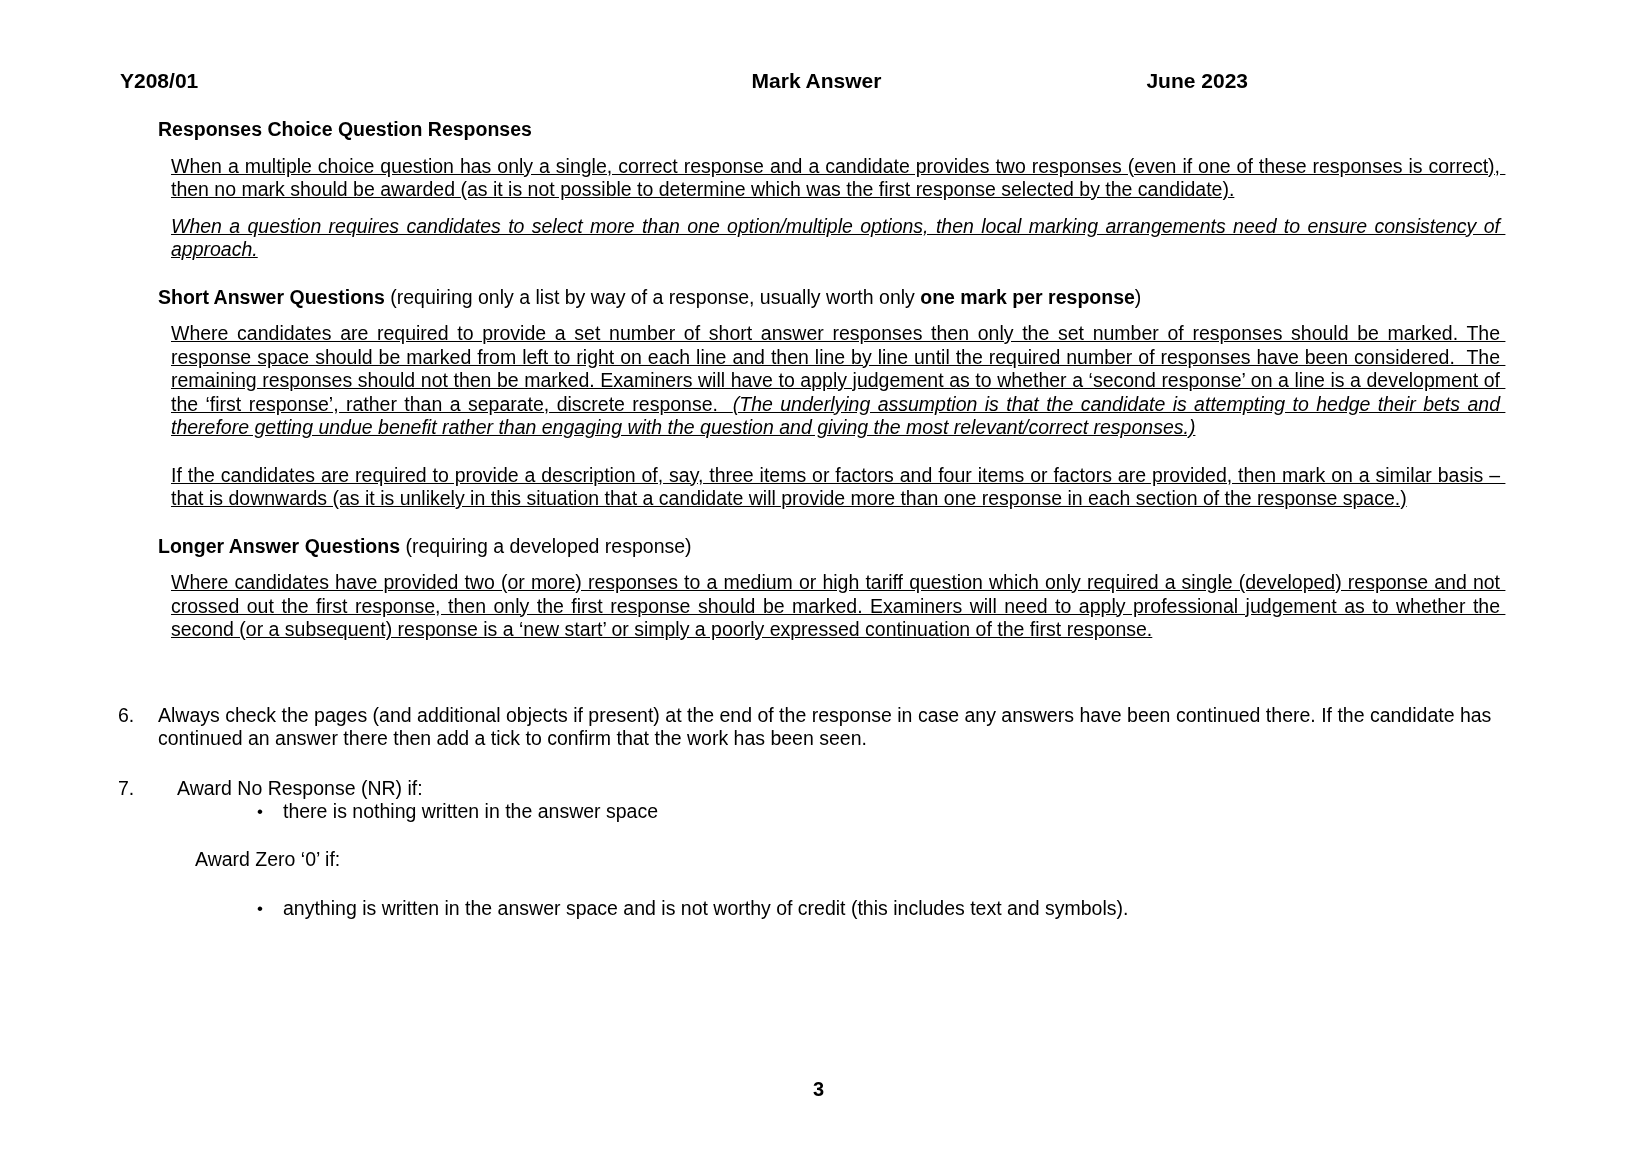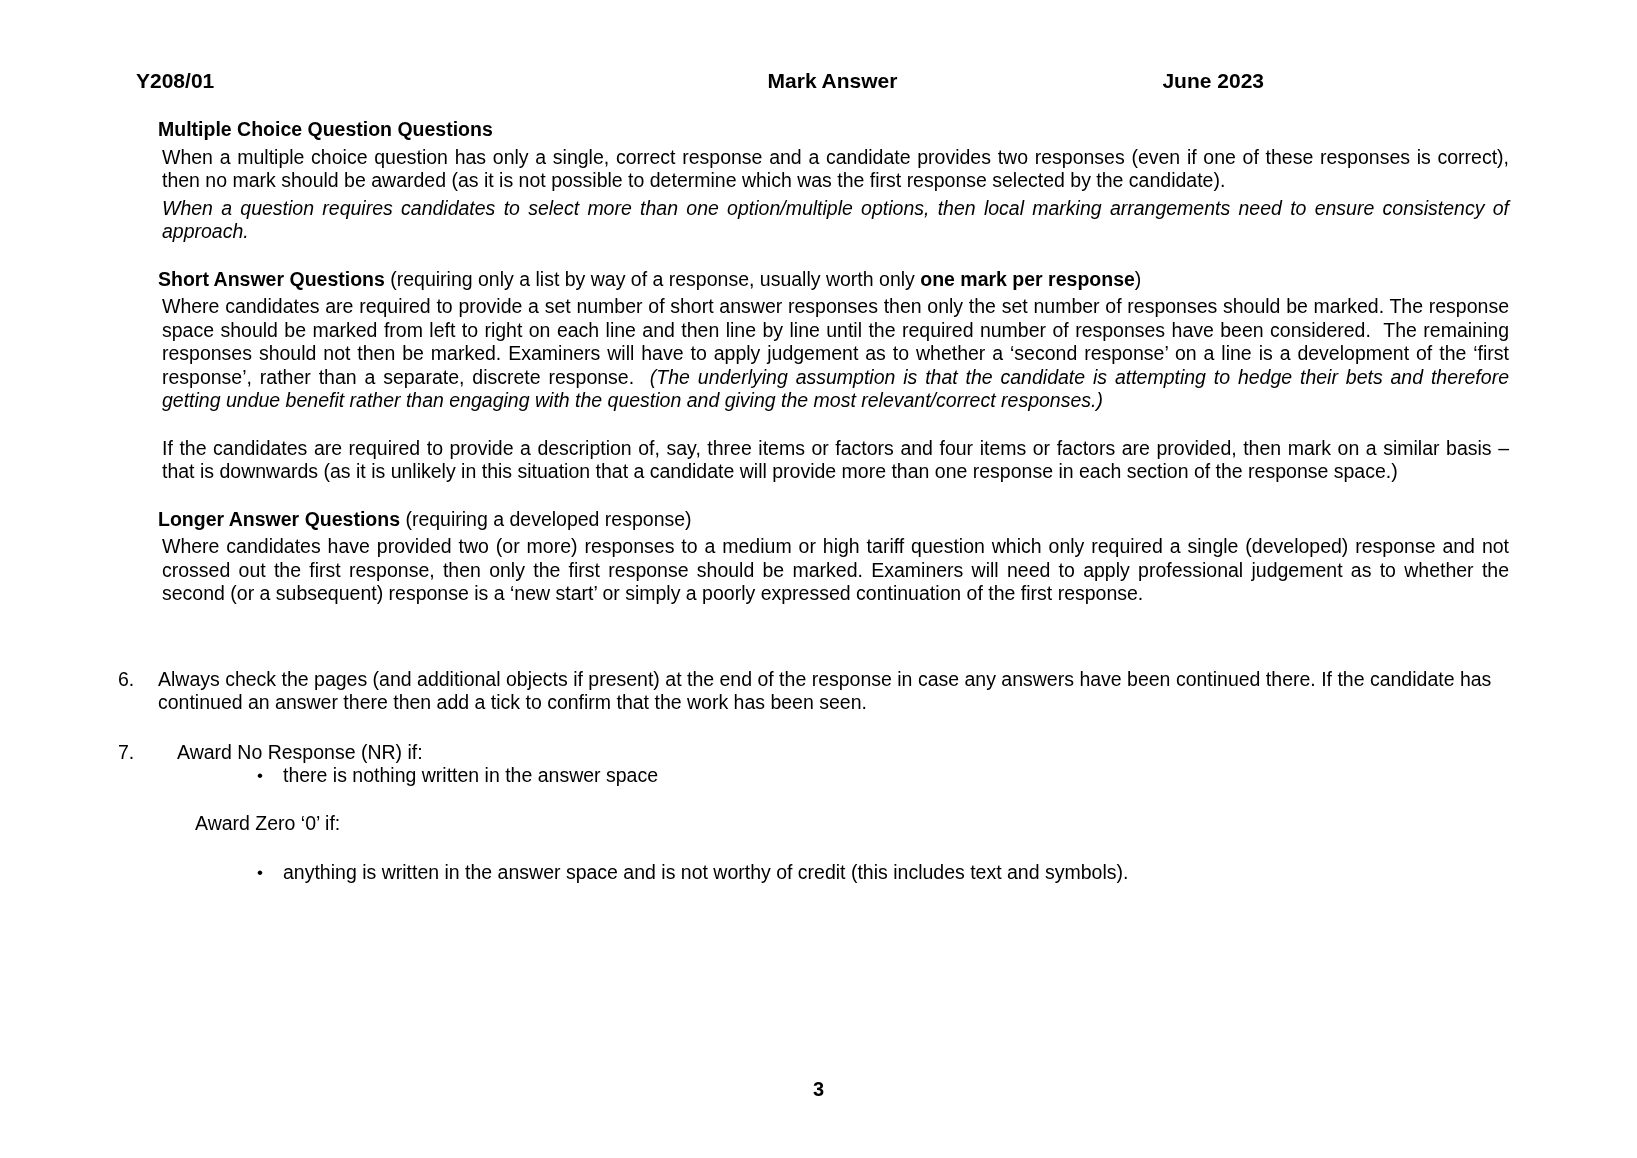--- a/index.html
+++ b/index.html
@@ -10,21 +10,21 @@
     background: #ffffff;
     color: #000000;
     font-family: "Liberation Sans", "DejaVu Sans", sans-serif;
     font-size: 19.5px;
     line-height: 23.5px;
     overflow: hidden;
   }
   .doc-header {
     position: absolute;
     top: 69px;
-    left: 136px;
+    left: 120px;
     width: 1393px;
     display: grid;
     grid-template-columns: 1fr auto 1fr;
     font-weight: bold;
     font-size: 21px;
     line-height: 24px;
   }
   .doc-header .hdr-left   { text-align: left; }
   .doc-header .hdr-center { text-align: center; }
   .doc-header .hdr-right  { text-align: center; }
@@ -37,23 +37,24 @@
   }
   .section { margin: 0 0 24px 0; }
   .section h3 {
     margin: 0;
     font-size: 19.5px;
     line-height: 23.5px;
     font-weight: bold;
   }
   .section h3 .normal { font-weight: normal; }
   .para {
-    margin: 4px;
+    margin: 13px;
     text-align: justify;
     white-space: pre-wrap;
+    text-decoration: underline;
   }
   .italic { font-style: italic; }
 
   .numbered-item {
     display: flex;
     margin-left: -40px;
     text-align: left;
   }
   .numbered-item .num { flex: 0 0 40px; }
   .numbered-item .item-text { flex: 1; }
@@ -86,21 +87,21 @@
 
   <div class="doc-header">
     <span class="hdr-left">Y208/01</span>
     <span class="hdr-center">Mark Answer</span>
     <span class="hdr-right">June 2023</span>
   </div>
 
   <div class="content">
 
     <div class="section">
-      <h3>Multiple Choice Question Questions</h3>
+      <h3>Responses Choice Question Responses</h3>
       <p class="para">When a multiple choice question has only a single, correct response and a candidate provides two responses (even if one of these responses is correct), then no mark should be awarded (as it is not possible to determine which was the first response selected by the candidate).</p>
       <p class="para italic">When a question requires candidates to select more than one option/multiple options, then local marking arrangements need to ensure consistency of approach.</p>
     </div>
 
 
     <div class="section">
       <h3><span>Short Answer Questions</span><span class="normal"> (requiring only a list by way of a response, usually worth only </span><span>one mark per response</span><span class="normal">)</span></h3>
       <p class="para"><span>Where candidates are required to provide a set number of short answer responses then only the set number of responses should be marked. The response space should be marked from left to right on each line and then line by line until the required number of responses have been considered.  The remaining responses should not then be marked. Examiners will have to apply judgement as to whether a ‘second response’ on a line is a development of the ‘first response’, rather than a separate, discrete response.  </span><span class="italic">(The underlying assumption is that the candidate is attempting to hedge their bets and therefore getting undue benefit rather than engaging with the question and giving the most relevant/correct responses.)</span></p>
     </div>
 

